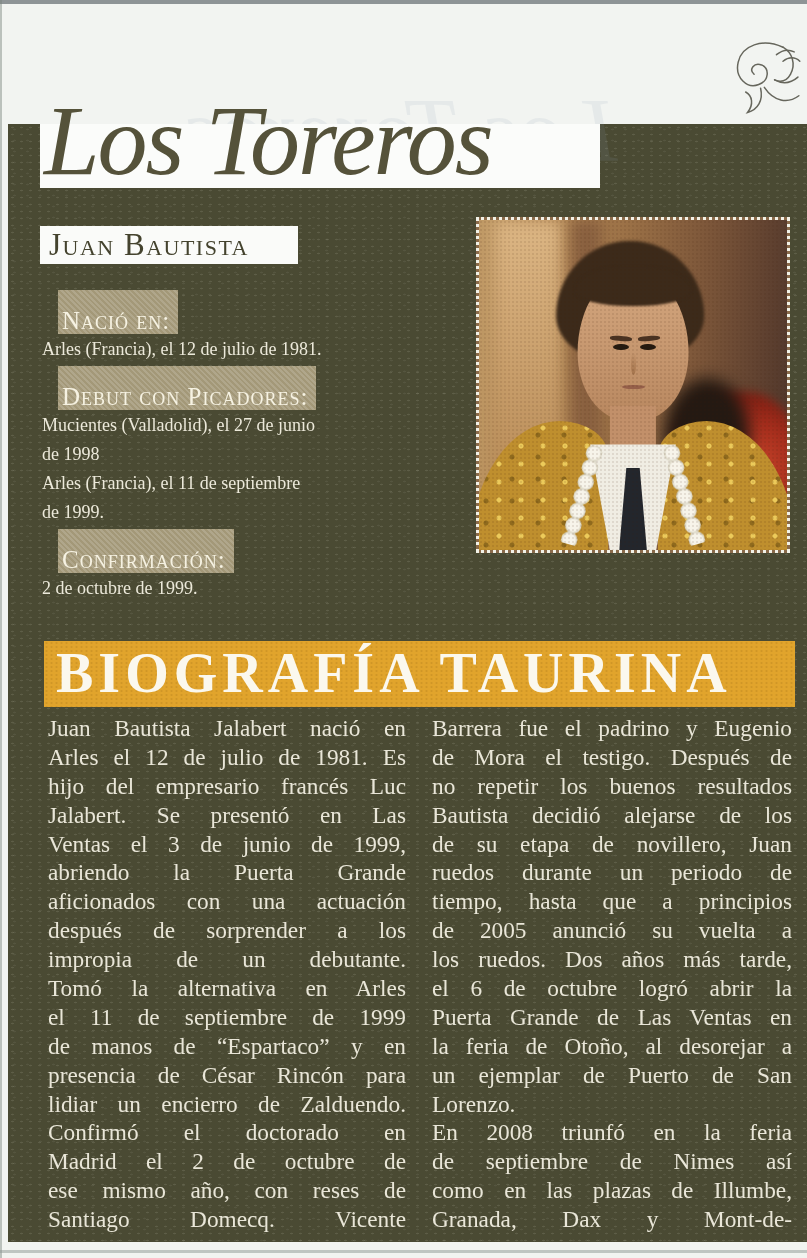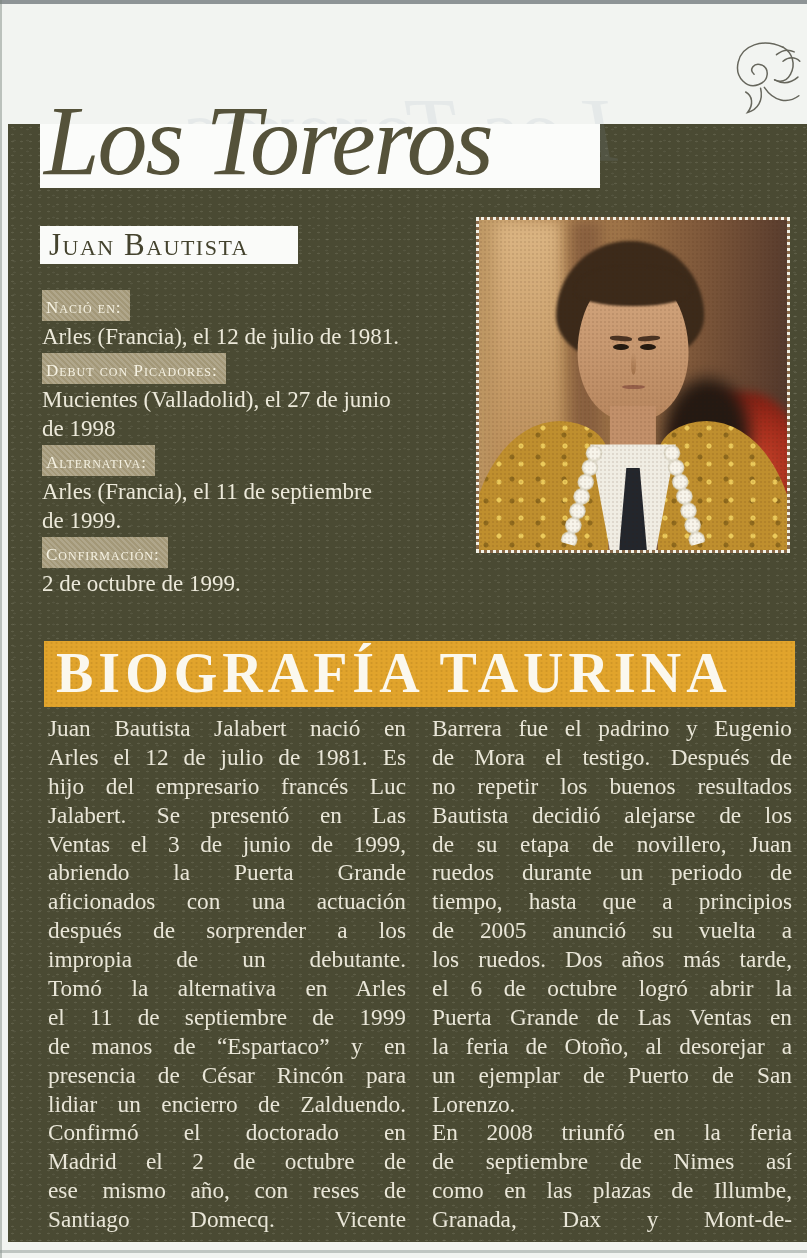--- a/index.html
+++ b/index.html
@@ -52,24 +52,24 @@
     display:block;font-variant:small-caps;font-size:31px;line-height:37px;
     letter-spacing:1.5px;color:#44432e;padding-left:9px;white-space:nowrap;
   }
 
   
   .fields{position:absolute;left:42px;top:288px;width:424px;z-index:3;}
   .flabel{
     width:max-content;max-width:420px;
     background-color:#a39878;
     background-image:repeating-linear-gradient(45deg, rgba(255,255,255,.14) 0 2px, transparent 2px 4px);
-    color:#f6f2e2;font-variant:small-caps;font-size:17px;line-height:27px;
-    letter-spacing:1px;padding:4px 8px 0 4px;margin:2px 0 1px;white-space:nowrap;
-  }
-  .fvalue{font-size:23px;line-height:29px;color:#ece9da;white-space:nowrap;}
+    color:#f6f2e2;font-variant:small-caps;font-size:25px;line-height:27px;
+    letter-spacing:1px;padding:17px 8px 0 4px;margin:2px 16px 1px;white-space:nowrap;
+  }
+  .fvalue{font-size:18px;line-height:29px;color:#ece9da;white-space:nowrap;}
 
   
   .photo{
     position:absolute;left:476px;top:217px;width:308px;height:330px;
     border:3px dotted #f2f2e8;z-index:3;background:#8a6a4a;overflow:hidden;
   }
   .photo *{position:absolute;}
   .ph-bg{left:0;top:0;width:100%;height:100%;
     background:linear-gradient(95deg,#c09a66 0%,#b28755 22%,#9a7046 45%,#7d573a 68%,#5f4130 88%,#4c342a 100%);}
   .ph-pillar{left:5%;top:0;width:22%;height:80%;background:linear-gradient(180deg,#dcb684,#b98c58);filter:blur(8px);}
@@ -171,21 +171,20 @@
 <div class="name-band">
   <span>Juan Bautista</span>
 </div>
 
 <div class="fields">
     <div class="flabel">Nació en:</div>
     <div class="fvalue">Arles (Francia), el 12 de julio de 1981.</div>
     <div class="flabel">Debut con Picadores:</div>
     <div class="fvalue">Mucientes (Valladolid), el 27 de junio</div>
     <div class="fvalue">de 1998</div>
-    <div class="flabel">Alternativa:</div>
     <div class="fvalue">Arles (Francia), el 11 de septiembre</div>
     <div class="fvalue">de 1999.</div>
     <div class="flabel">Confirmación:</div>
     <div class="fvalue">2 de octubre de 1999.</div>
   </div>
 
 <div class="photo">
   <div class="ph-bg"></div>
   <div class="ph-pillar"></div>
   <div class="ph-pillar2"></div>

